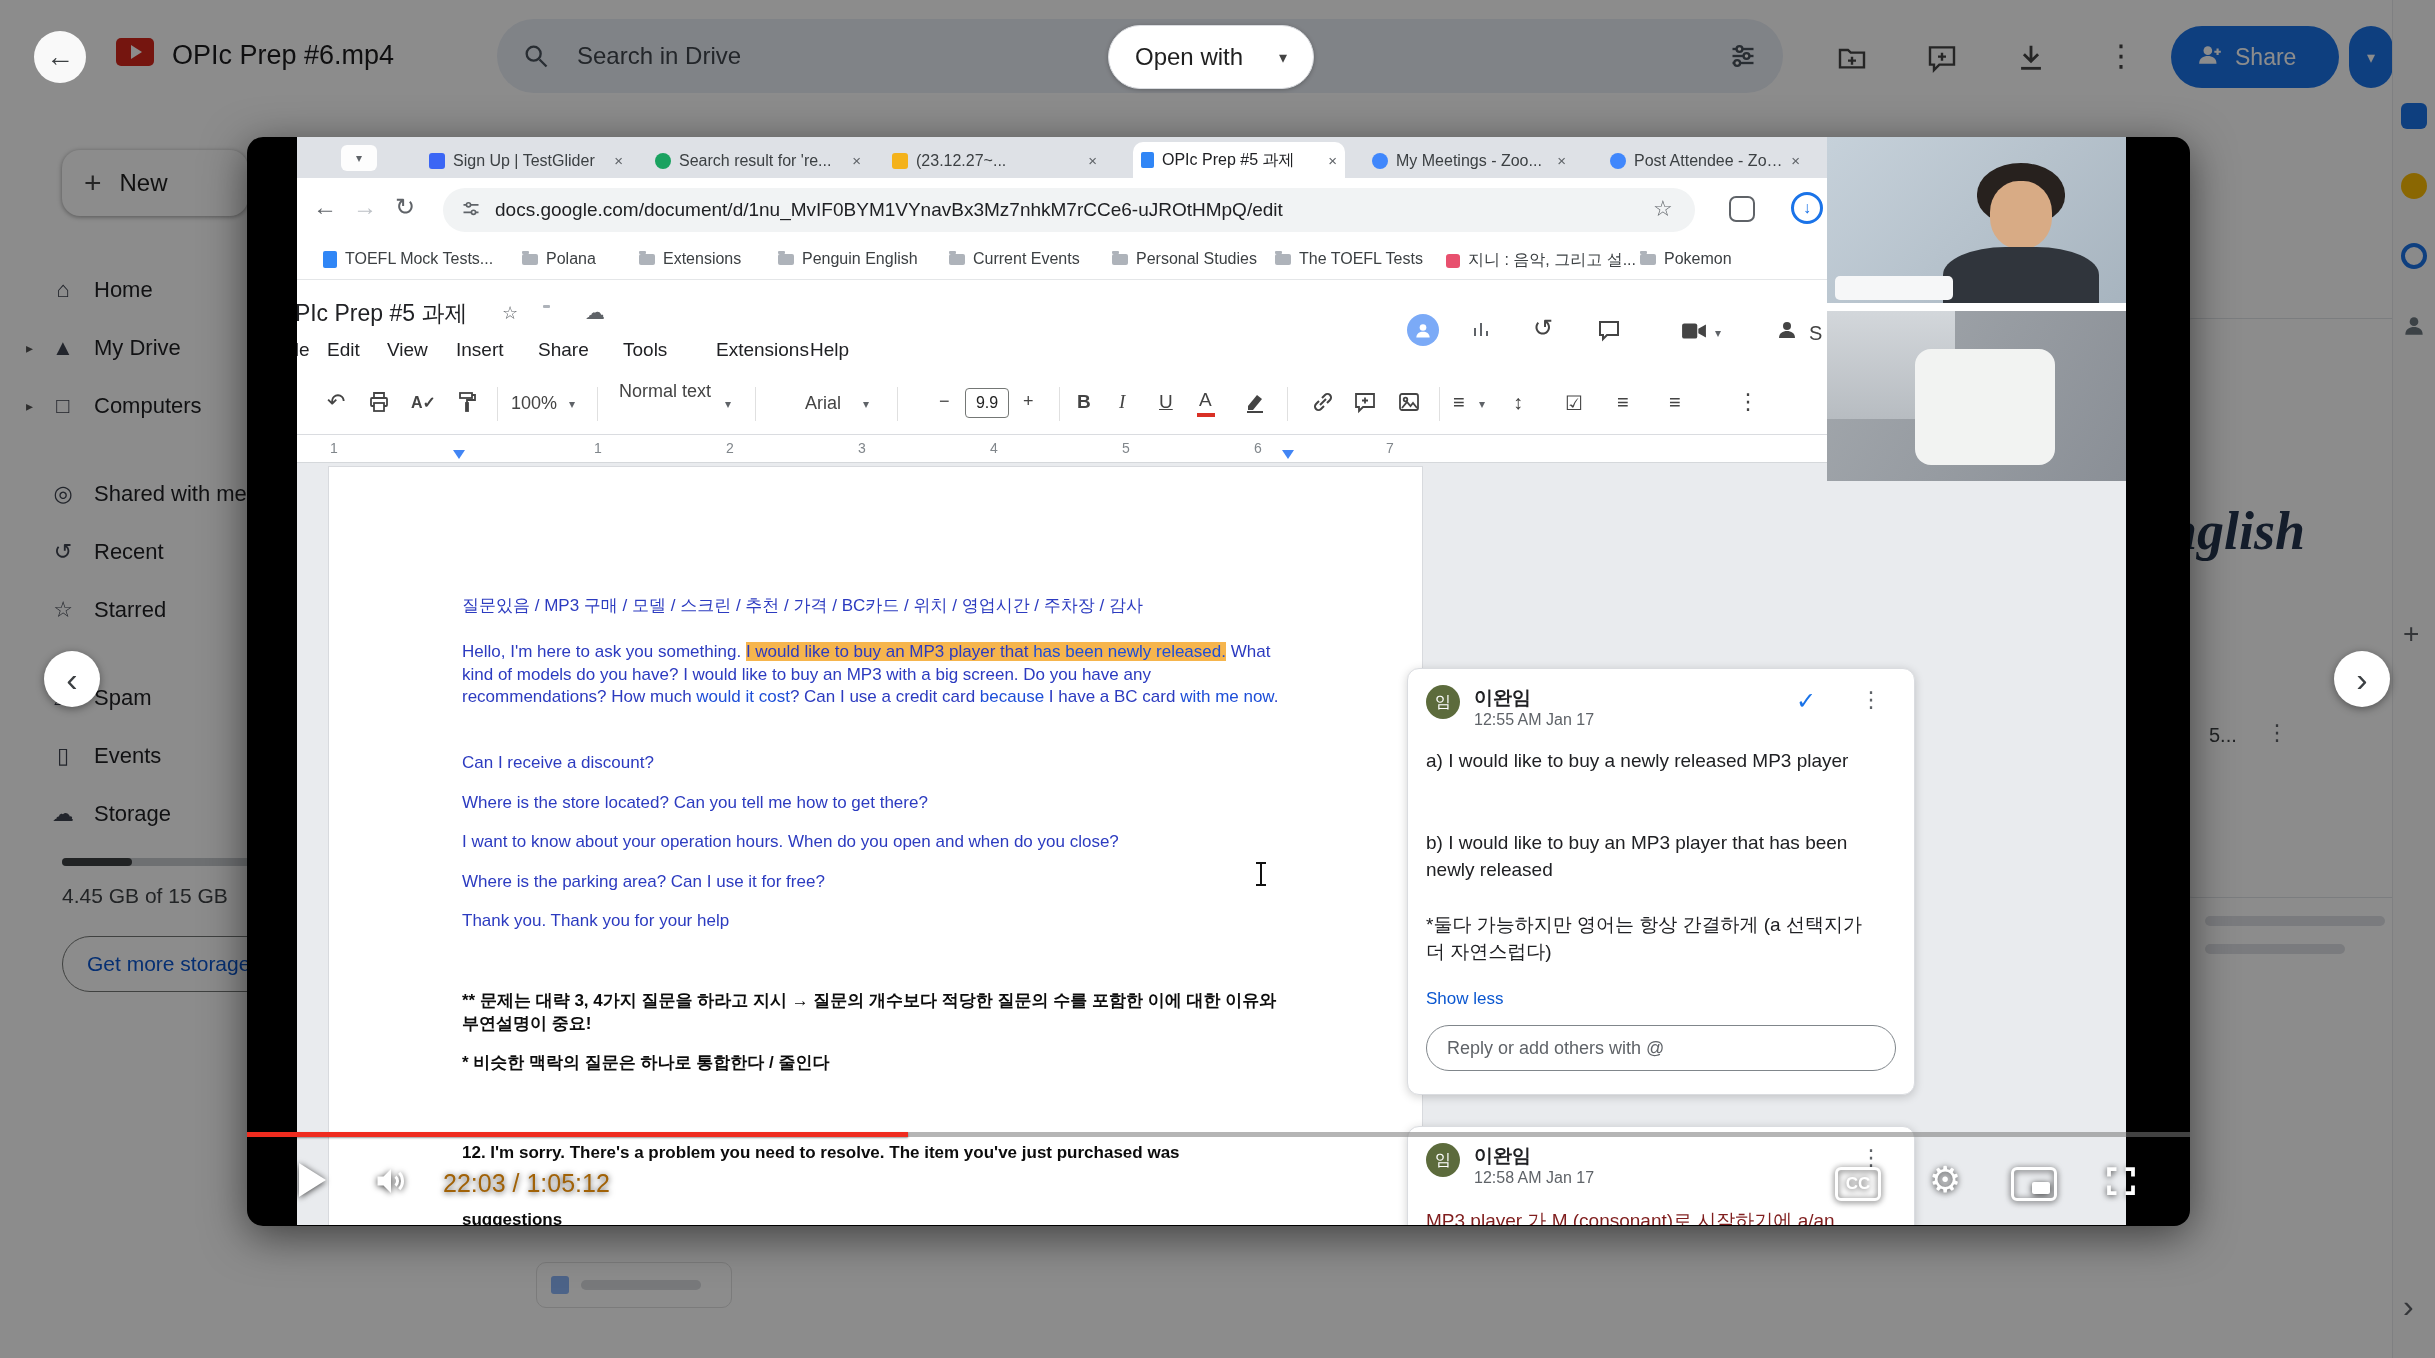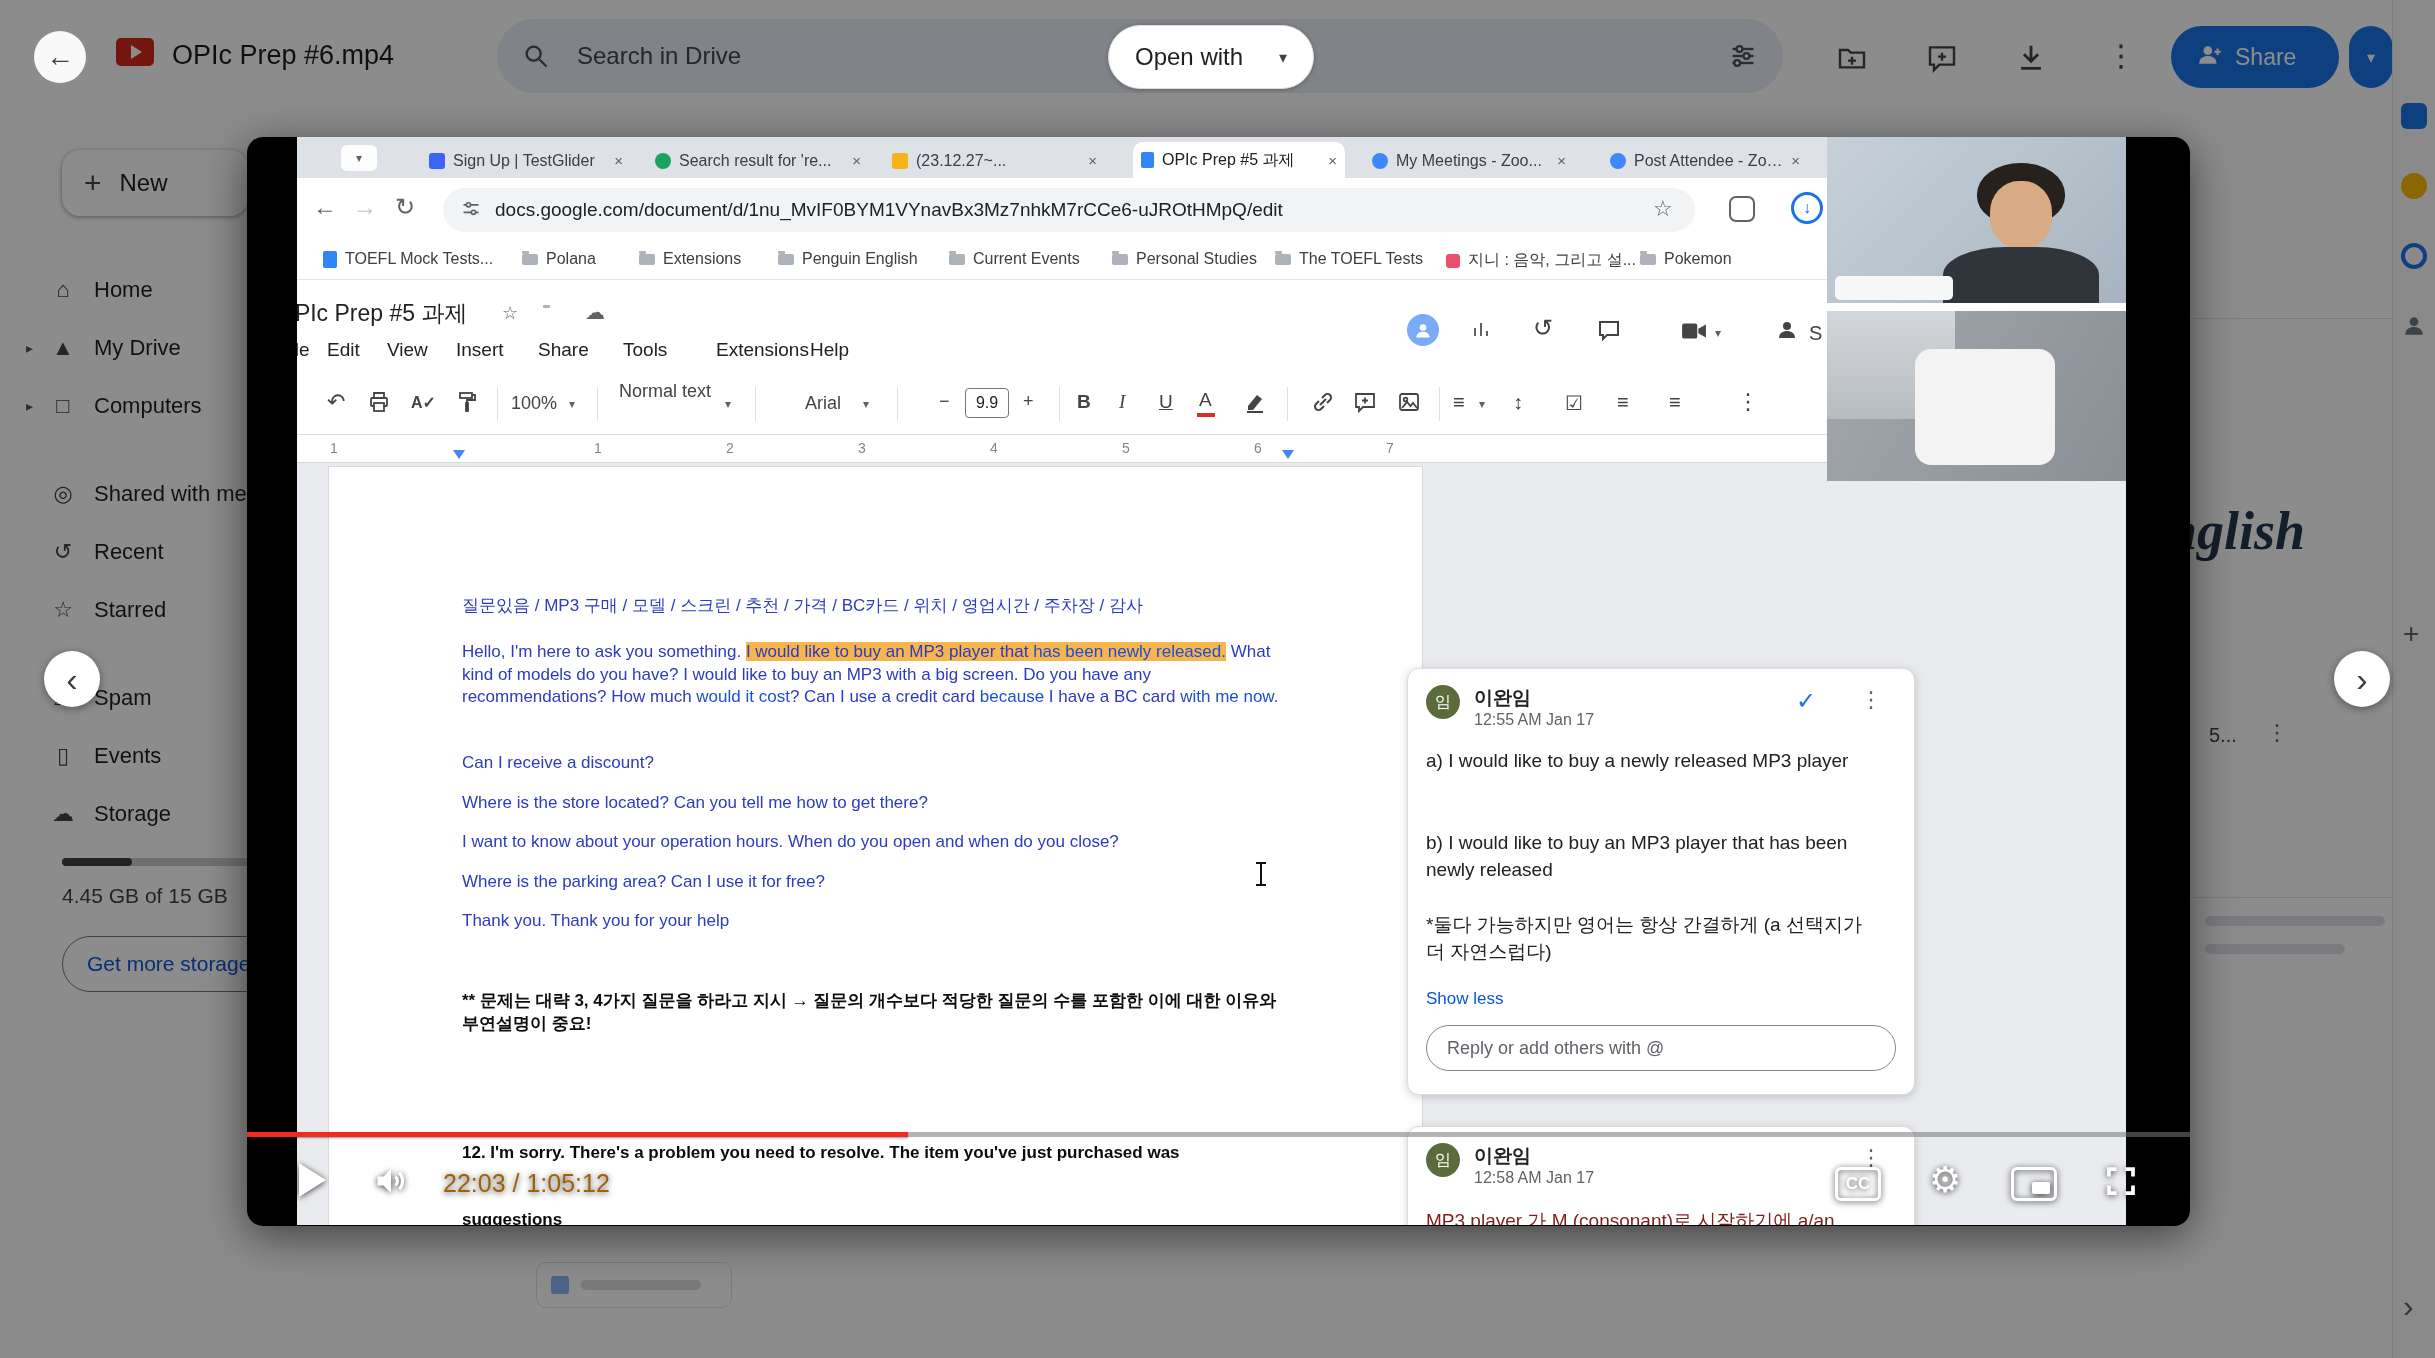--- a/index.html
+++ b/index.html
@@ -441,20 +441,21 @@
 
         <div class="abs docblue" style="left:165px;top:178px;width:831px;font-size:17px;line-height:22.5px"><span>Hello, I'm here to ask you something. </span><span class="dochl">I would like to buy an MP3 player that </span><span class="dochl docred">has been newly released.</span><span> What kind of models do you have? I would like to buy an MP3 with a big screen. Do you have any recommendations? How much </span><span class="docred">would it cost</span><span>? Can I use a credit card </span><span class="docred">because</span><span> I have a BC card </span><span class="docred">with me now</span><span>.</span></div>
 
         <div class="docline docblue" style="left:165px;top:289px">Can I receive a discount?</div>
         <div class="docline docblue" style="left:165px;top:329px">Where is the store located? Can you tell me how to get there?</div>
         <div class="docline docblue" style="left:165px;top:368px">I want to know about your operation hours. When do you open and when do you close?</div>
         <div class="docline docblue" style="left:165px;top:408px">Where is the parking area? Can I use it for free?</div>
         <div class="docline docblue" style="left:165px;top:447px">Thank you. Thank you for your help</div>
 
         <div class="docbold" style="left:165px;top:526px;width:830px">** 문제는 대략 3, 4가지 질문을 하라고 지시 → 질문의 개수보다 적당한 질문의 수를 포함한 이에 대한 이유와 부연설명이 중요!</div>
+        <div class="docbold" style="left:165px;top:588px;width:830px">* 비슷한 맥락의 질문은 하나로 통합한다 / 줄인다</div>
 
         <div class="docbold" style="left:165px;top:678px;white-space:nowrap">12. I'm sorry. There's a problem you need to resolve. The item you've just purchased was</div>
         <div class="docbold" style="left:165px;top:745px;white-space:nowrap">suggestions</div>
 
         <div class="abs" style="left:963px;top:399px;width:2px;height:24px;background:#111">
           <div style="position:absolute;left:-4px;top:0;width:10px;height:2px;background:#111"></div>
           <div style="position:absolute;left:-4px;bottom:0;width:10px;height:2px;background:#111"></div>
         </div>
 
         <div class="card" style="left:1110px;top:205px;height:427px">

